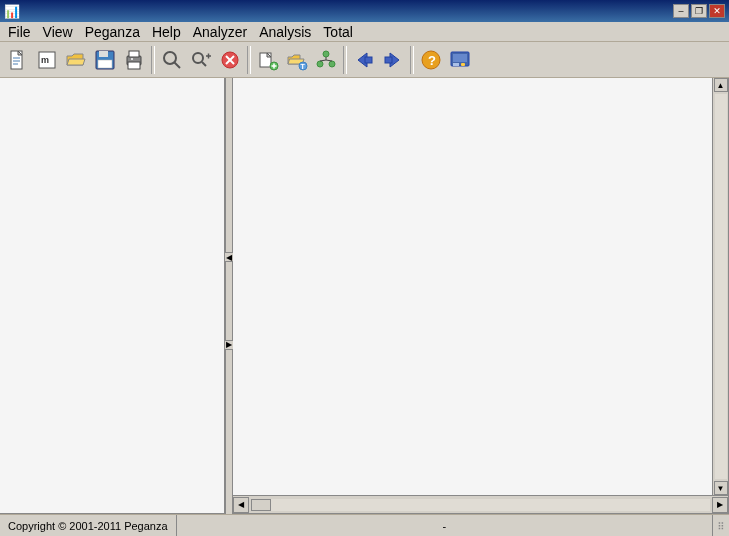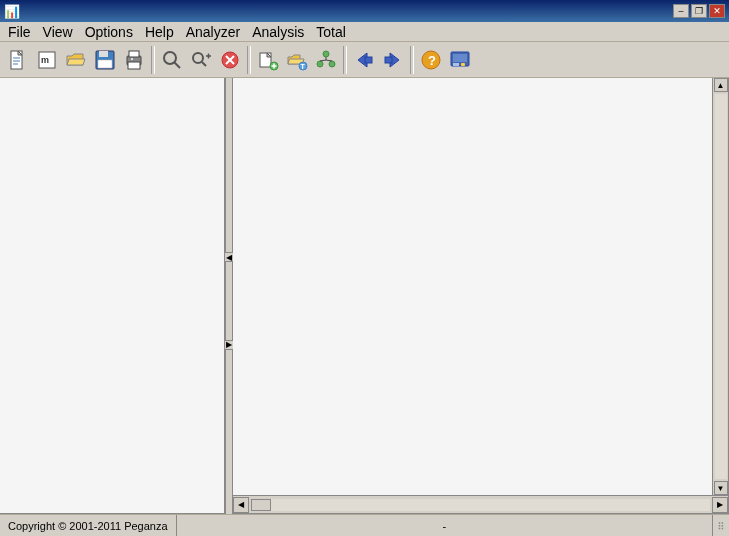--- a/index.html
+++ b/index.html
@@ -311,21 +311,21 @@
   <div id="title-buttons">
     <div class="title-btn">–</div>
     <div class="title-btn">❐</div>
     <div class="title-btn close-btn">✕</div>
   </div>
 </div>
 
 <div id="menu-bar">
   <span class="menu-item">File</span>
   <span class="menu-item">View</span>
-  <span class="menu-item">Options</span>
+  <span class="menu-item">Peganza</span>
   <span class="menu-item">Help</span>
   <span class="menu-item">Analyzer</span>
   <span class="menu-item">Analysis</span>
   <span class="menu-item">Total</span>
 </div>
 
 <div id="toolbar">
 
   <div class="toolbar-btn" title="New">
     <svg class="icon-svg" viewBox="0 0 22 22" xmlns="http://www.w3.org/2000/svg">

